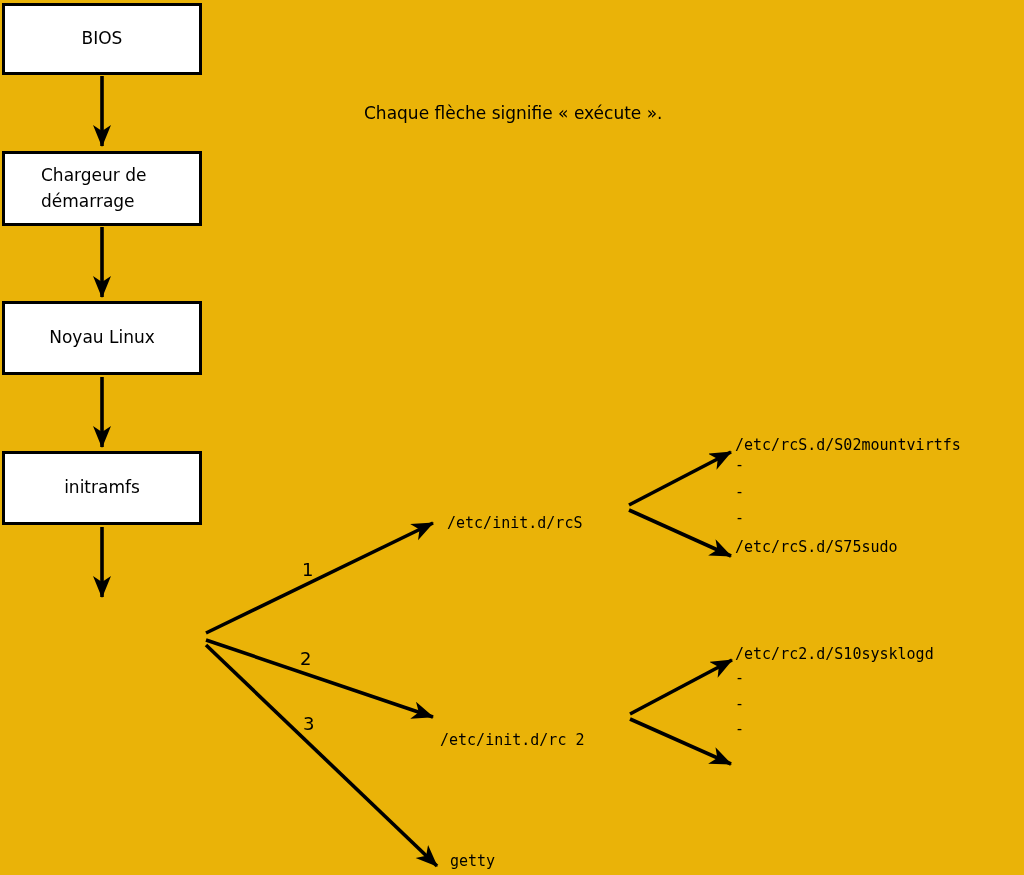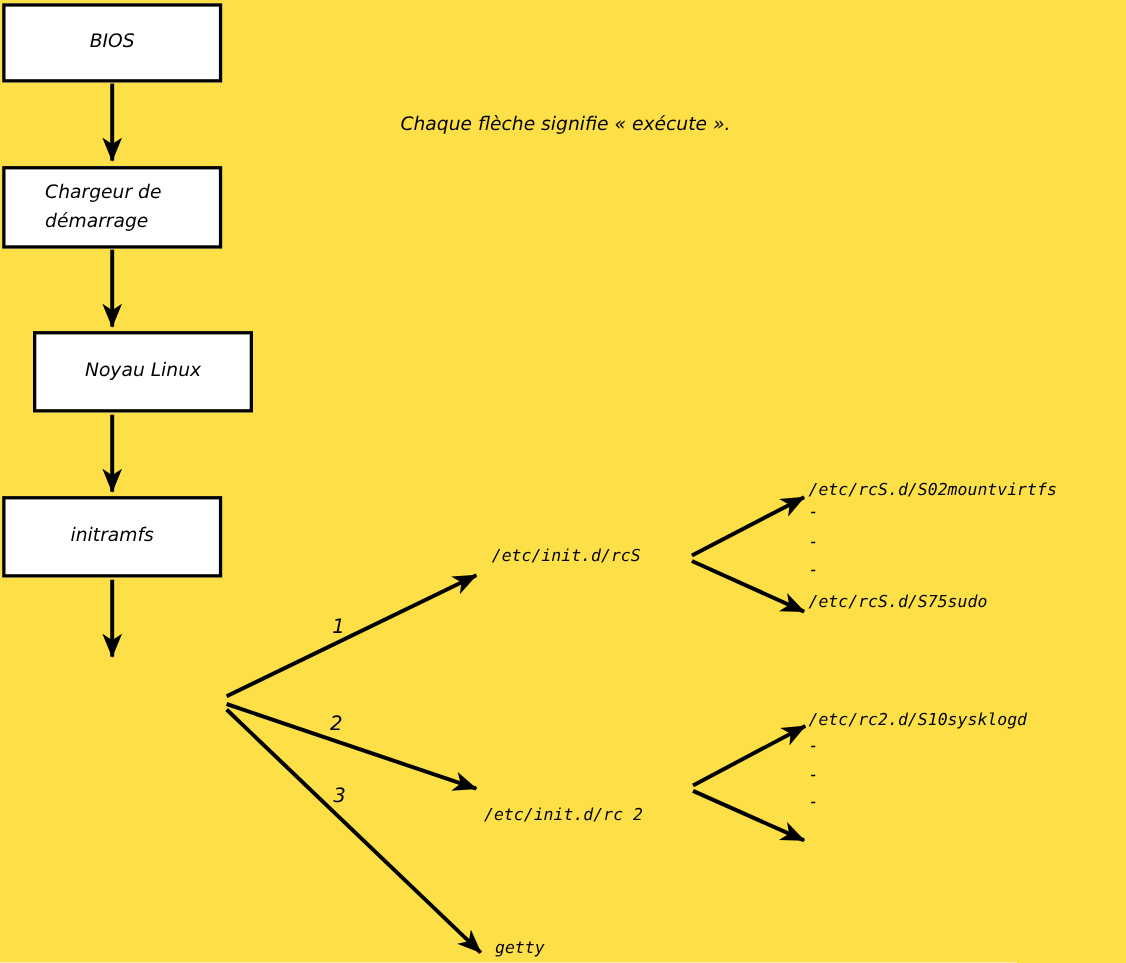--- a/index.html
+++ b/index.html
@@ -4,23 +4,22 @@
 <style>
   html, body {
     margin: 0;
     padding: 0;
     background: #ffffff;
   }
   .stage {
     position: relative;
     width: 1024px;
     height: 875px;
-    background: #fde047;
+    background: #eab308;
     overflow: hidden;
-    font-style: italic;
   }
   .arrows-layer {
     position: absolute;
     left: 0;
     top: 0;
     width: 1024px;
     height: 875px;
   }
   .node-box {
     position: absolute;
@@ -90,34 +89,34 @@
     <line x1="630" y1="714" x2="732" y2="660" stroke="#000000" stroke-width="3.6" marker-end="url(#ah)"></line>
     <line x1="630" y1="719" x2="731" y2="764" stroke="#000000" stroke-width="3.6" marker-end="url(#ah)"></line>
   </svg>
 
   <div class="node-box" style="top:3px; height:66px;">
     <div class="inner">BIOS</div>
   </div>
   <div class="node-box" style="top:151px; height:69px;">
     <div class="inner" style="width:122px;">Chargeur de démarrage</div>
   </div>
-  <div class="node-box" style="top:301px; height:68px;margin-left:28px;">
+  <div class="node-box" style="top:301px; height:68px;">
     <div class="inner">Noyau Linux</div>
   </div>
   <div class="node-box" style="top:451px; height:68px;">
     <div class="inner">initramfs</div>
   </div>
 
   <div class="note">Chaque flèche signifie « exécute ».</div>
 
   <div class="arrow-num" style="left:302px; top:559px;">1</div>
   <div class="arrow-num" style="left:300px; top:648px;">2</div>
   <div class="arrow-num" style="left:303px; top:713px;">3</div>
 
-  <div class="mono-label" style="left:447px; top:494px;">/etc/init.d/rcS</div>
+  <div class="mono-label" style="left:447px; top:512px;">/etc/init.d/rcS</div>
   <div class="mono-label" style="left:735px; top:434px;">/etc/rcS.d/S02mountvirtfs</div>
   <div class="mono-label" style="left:735px; top:454px;">-</div>
   <div class="mono-label" style="left:735px; top:481px;">-</div>
   <div class="mono-label" style="left:735px; top:507px;">-</div>
   <div class="mono-label" style="left:735px; top:536px;">/etc/rcS.d/S75sudo</div>
 
   <div class="mono-label" style="left:440px; top:705px;margin-top:24px;">/etc/init.d/rc 2</div>
   <div class="mono-label" style="left:735px; top:643px;">/etc/rc2.d/S10sysklogd</div>
   <div class="mono-label" style="left:735px; top:667px;">-</div>
   <div class="mono-label" style="left:735px; top:693px;">-</div>

